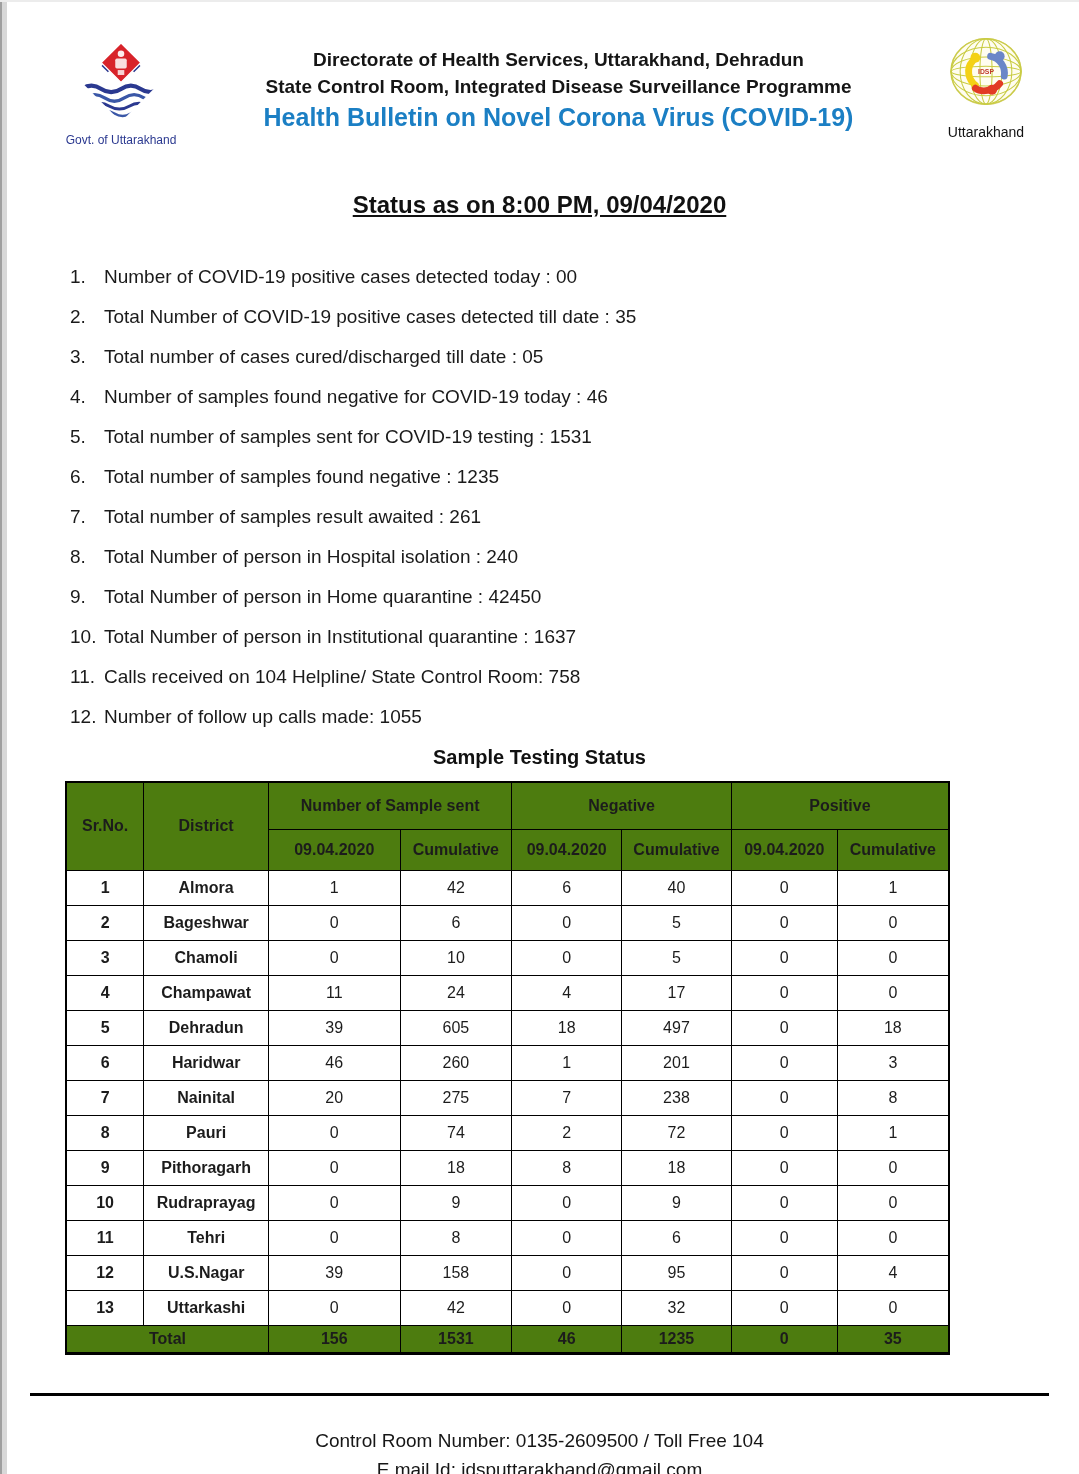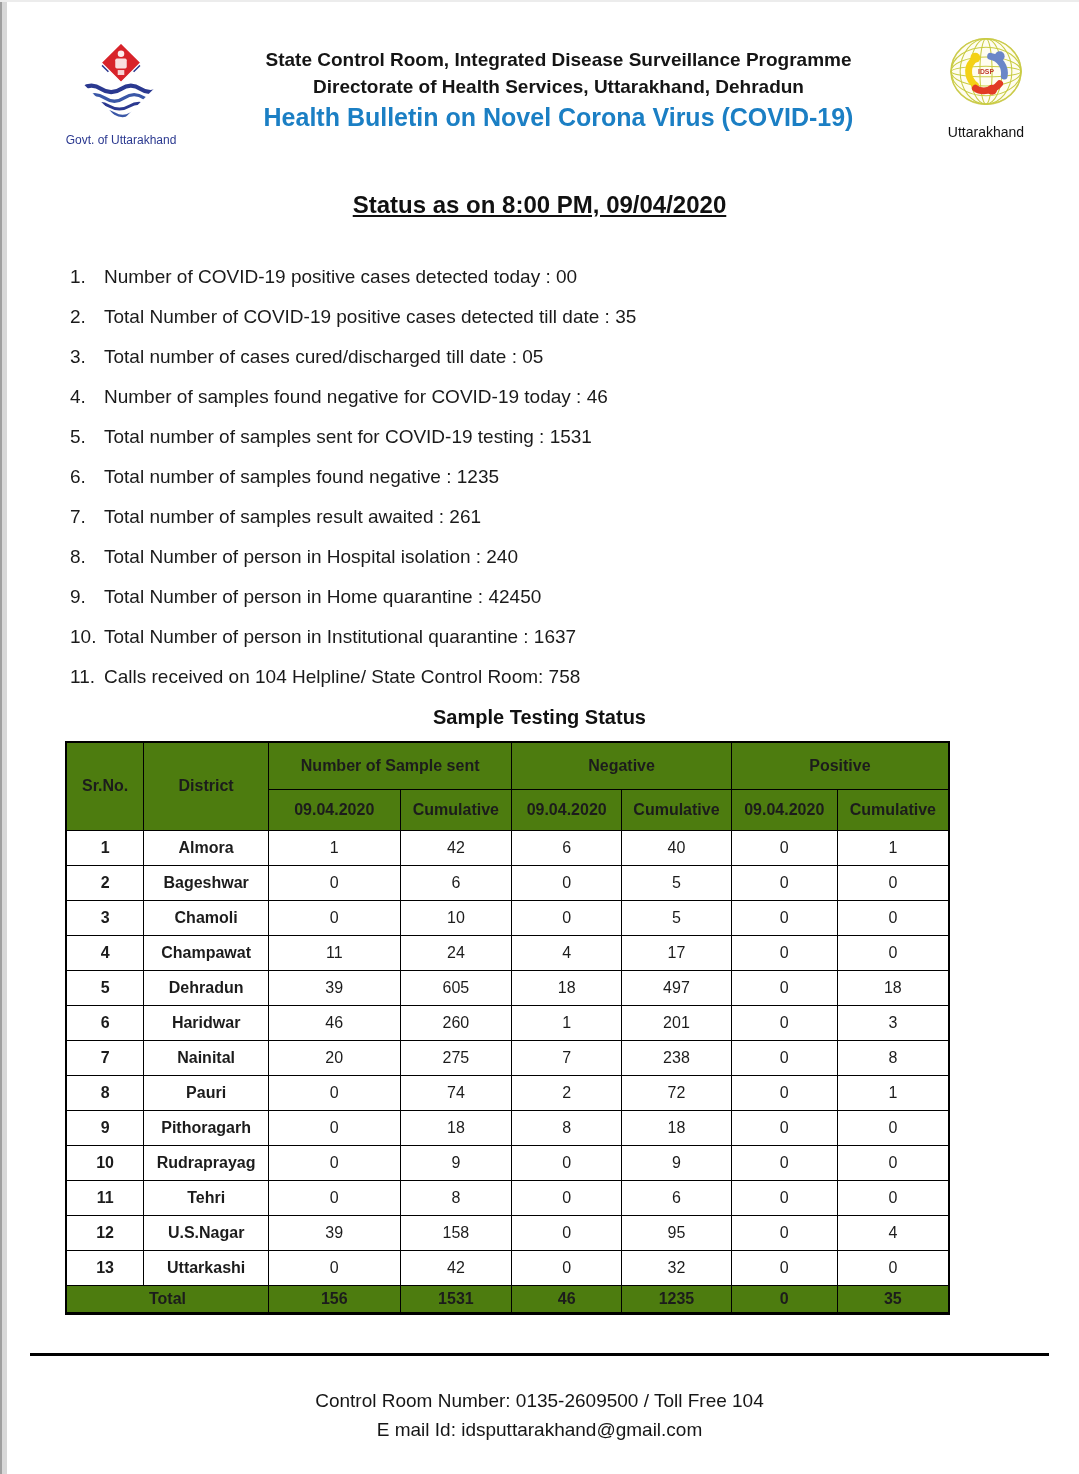--- a/index.html
+++ b/index.html
@@ -86,22 +86,22 @@
         <polygon points="72,30 56,13 50,19 66,36" fill="#ffffff" stroke="#2b3990" stroke-width="2.5"></polygon>
         <polygon points="50,2 74,26 50,50 26,26" fill="#d8232a" stroke="#ffffff" stroke-width="1.5"></polygon>
         <circle cx="50" cy="15" r="4" fill="#ffffff" opacity="0.92"></circle>
         <rect x="43" y="21" width="14" height="12" rx="2" fill="#ffffff" opacity="0.85"></rect>
         <rect x="46" y="35" width="8" height="6" fill="#ffffff" opacity="0.8"></rect>
       </svg>
       <div class="logo-caption-left">Govt. of Uttarakhand</div>
     </div>
 
     <div class="title-block">
+      <div class="org-line">Directorate of Health Services, Uttarakhand, Dehradun</div>
       <div class="org-line">State Control Room, Integrated Disease Surveillance Programme</div>
-      <div class="org-line">Directorate of Health Services, Uttarakhand, Dehradun</div>
       <div class="bulletin-title" style="color:#1b7fc4">Health Bulletin on Novel Corona Virus (COVID-19)</div>
     </div>
 
     <div class="logo-block right">
       <svg width="76" height="74" viewBox="0 0 100 96">
         <ellipse cx="50" cy="46" rx="46" ry="43" fill="#fffdf0" stroke="#d9d37a" stroke-width="2"></ellipse>
         <g fill="none" stroke="#c9cc44" stroke-width="1.4">
           <ellipse cx="50" cy="46" rx="46" ry="43"></ellipse>
           <ellipse cx="50" cy="46" rx="34" ry="43"></ellipse>
           <ellipse cx="50" cy="46" rx="21" ry="43"></ellipse>
@@ -164,20 +164,24 @@
         <span class="txt">Total Number of person in Home quarantine : 42450</span>
       </li>
     <li>
         <span class="num">10.</span>
         <span class="txt">Total Number of person in Institutional quarantine : 1637</span>
       </li>
     <li>
         <span class="num">11.</span>
         <span class="txt">Calls received on 104 Helpline/ State Control Room: 758</span>
       </li>
+    <li>
+        <span class="num">12.</span>
+        <span class="txt">Number of follow up calls made: 1055</span>
+      </li>
   </ol>
 
   <div class="table-title">Sample Testing Status</div>
 
   <table class="testing">
     <colgroup>
       <col style="width:78px">
         <col style="width:125px">
       <col style="width:132px">
         <col style="width:112px">

